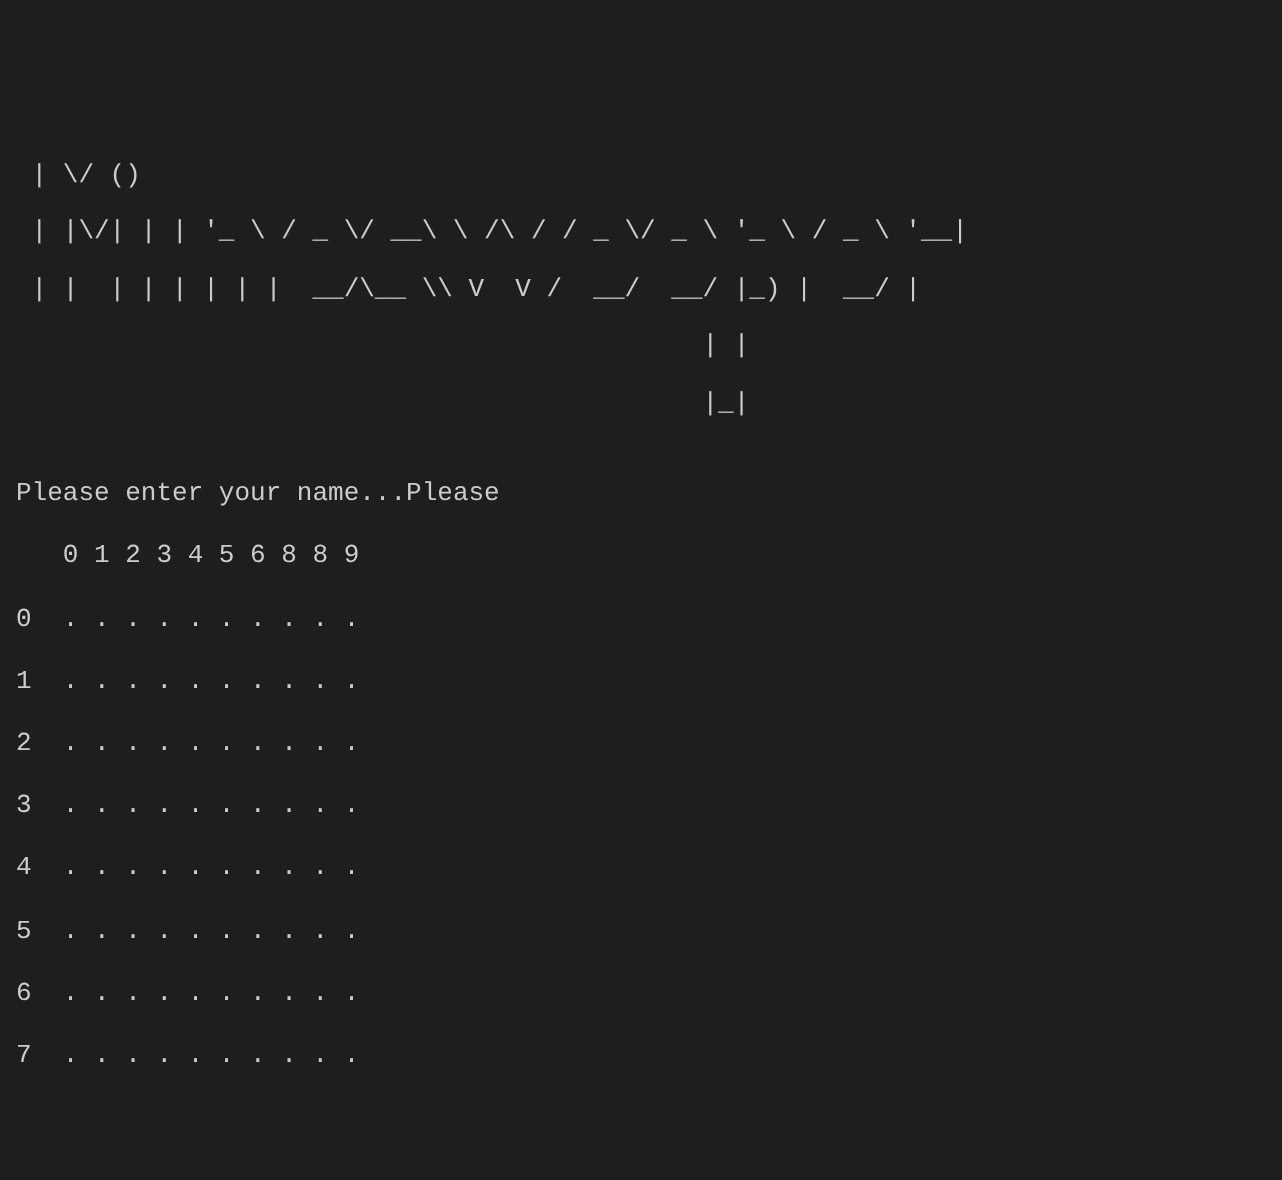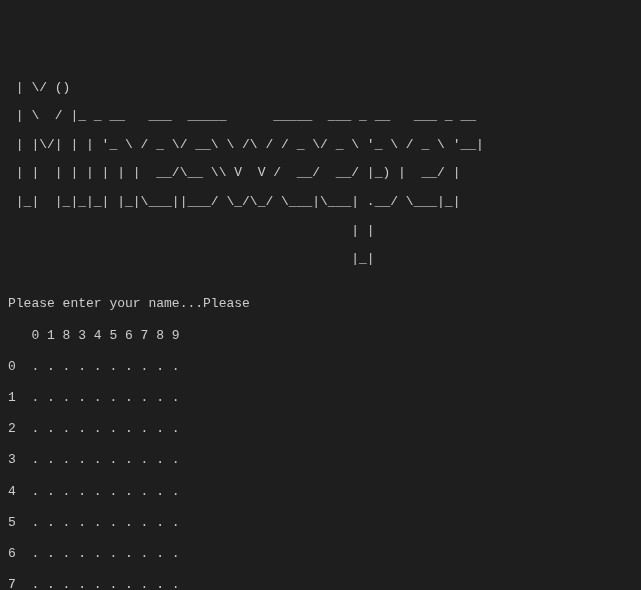--- a/index.html
+++ b/index.html
@@ -28,29 +28,27 @@
       display: block;
     }
   </style>
 </head>
 <body>
 
 
 
 <div class="ascii-art">
 <span class="line"> | \/ ()</span>
-<span class="line"> | \  / |_ _ __   ___  _____      _____  ___ _ __   ___ _ __</span>
 <span class="line"> | |\/| | | '_ \ / _ \/ __\ \ /\ / / _ \/ _ \ '_ \ / _ \ '__|</span>
 <span class="line"> | |  | | | | | |  __/\__ \\ V  V /  __/  __/ |_) |  __/ |</span>
-<span class="line"> |_|  |_|_|_| |_|\___||___/ \_/\_/ \___|\___| .__/ \___|_|</span>
 <span class="line">                                            | |</span>
 <span class="line">                                            |_|</span>
 </div>
 <span class="line"><span>Please enter your name...</span><span>Please</span></span>
-<span class="line">   0 1 8 3 4 5 6 7 8 9</span>
+<span class="line">   0 1 2 3 4 5 6 8 8 9</span>
 <span class="line">0  . . . . . . . . . .</span>
 <span class="line">1  . . . . . . . . . .</span>
 <span class="line">2  . . . . . . . . . .</span>
 <span class="line">3  . . . . . . . . . .</span>
 <span class="line">4  . . . . . . . . . .</span>
 <span class="line">5  . . . . . . . . . .</span>
 <span class="line">6  . . . . . . . . . .</span>
 <span class="line">7  . . . . . . . . . .</span>
 
 

